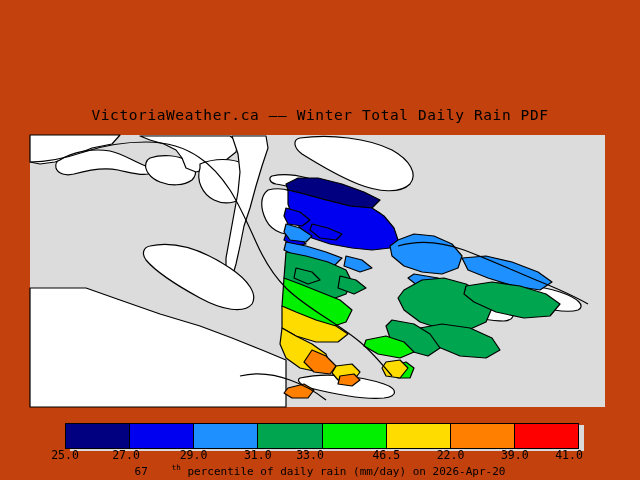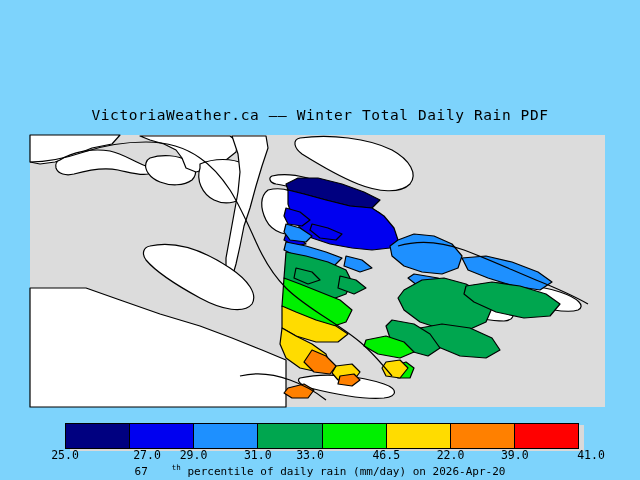--- a/index.html
+++ b/index.html
@@ -10,21 +10,21 @@
   body {
     width: 640px;
     height: 480px;
     overflow: hidden;
     font-family: "DejaVu Sans Mono", monospace;
   }
   #page {
     position: relative;
     width: 640px;
     height: 480px;
-    background: #7dd3fc;
+    background: #c2410c;
   }
   
   #title {
     position: absolute;
     left: 0;
     top: 107px;
     width: 640px;
     text-align: center;
     font-family: "DejaVu Sans Mono", monospace;
     font-size: 14.5px;
@@ -249,27 +249,27 @@
         <div class="cb-seg" style="background: rgb(0, 0, 240);"></div>
         <div class="cb-seg" style="background: rgb(30, 144, 255);"></div>
         <div class="cb-seg" style="background: rgb(0, 166, 79);"></div>
         <div class="cb-seg" style="background: rgb(0, 240, 0);"></div>
         <div class="cb-seg" style="background: rgb(255, 220, 0);"></div>
         <div class="cb-seg" style="background: rgb(255, 128, 0);"></div>
         <div class="cb-seg" style="background: rgb(255, 0, 0);"></div>
       </div>
     <div id="cb-ticks">
         <div class="cb-tick" style="left: 0px;">25.0</div>
-        <div class="cb-tick" style="left: 82px;">27.0</div>
+        <div class="cb-tick" style="left: 61px;">27.0</div>
         <div class="cb-tick" style="left: 128.5px;">29.0</div>
         <div class="cb-tick" style="left: 192.75px;">31.0</div>
         <div class="cb-tick" style="left: 245px;">33.0</div>
         <div class="cb-tick" style="left: 321.25px;">46.5</div>
         <div class="cb-tick" style="left: 385.5px;">22.0</div>
         <div class="cb-tick" style="left: 449.75px;">39.0</div>
-        <div class="cb-tick" style="left: 526px;">41.0</div>
+        <div class="cb-tick" style="left: 504px;">41.0</div>
       </div>
     <div id="cb-caption">
       <span>67</span><sup>th</sup><span> percentile of daily rain (mm/day) on 2026-Apr-20</span>
     </div>
   </div>
 
 </div>
 
 </body></html>

